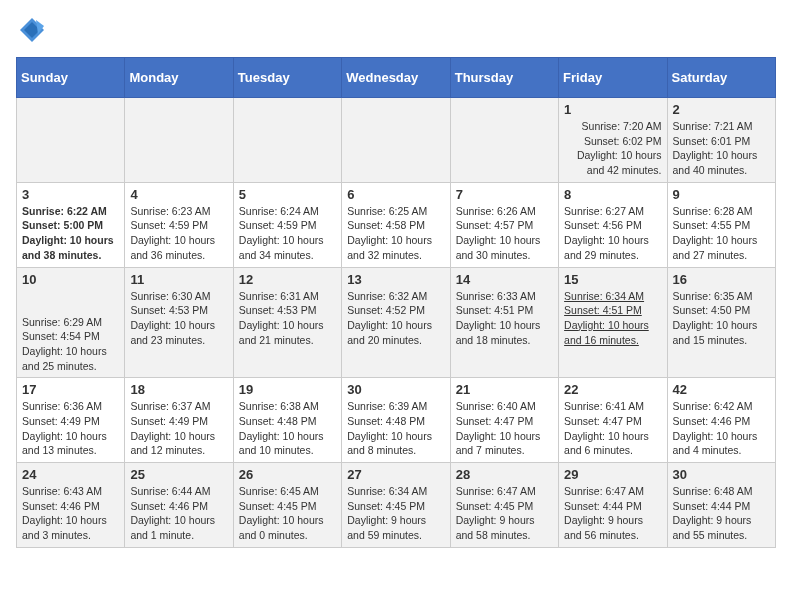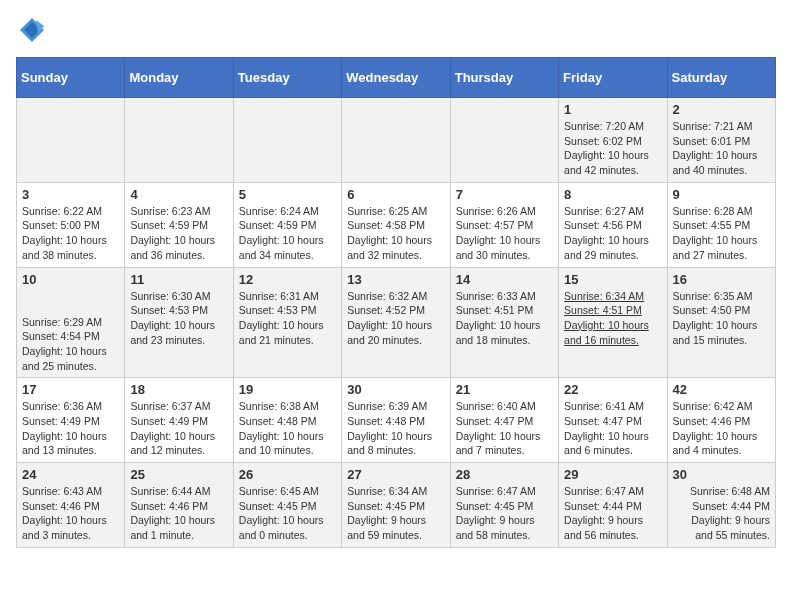--- a/index.html
+++ b/index.html
@@ -127,35 +127,35 @@
   </thead>
   <tbody id="calendar-body">
   <tr>
         <td class="empty-cell"></td>
         <td class="empty-cell"></td>
         <td class="empty-cell"></td>
         <td class="empty-cell"></td>
         <td class="empty-cell"></td>
         <td>
           <span class="day-number">1</span>
-          <div class="day-detail" style="white-space: pre-line;">Sunrise: 7:20 AM
+          <div class="day-detail" style="white-space: pre-line; text-align: right;">Sunrise: 7:20 AM
 Sunset: 6:02 PM
 Daylight: 10 hours and 42 minutes.</div>
         </td>
         <td>
           <span class="day-number">2</span>
           <div class="day-detail" style="white-space: pre-line;">Sunrise: 7:21 AM
 Sunset: 6:01 PM
 Daylight: 10 hours and 40 minutes.</div>
         </td>
       </tr>
       <tr>
         <td>
           <span class="day-number">3</span>
-          <div class="day-detail" style="white-space: pre-line;">Sunrise: 6:22 AM
+          <div class="day-detail" style="white-space: pre-line; font-weight: bold;">Sunrise: 6:22 AM
 Sunset: 5:00 PM
 Daylight: 10 hours and 38 minutes.</div>
         </td>
         <td>
           <span class="day-number">4</span>
           <div class="day-detail" style="white-space: pre-line;">Sunrise: 6:23 AM
 Sunset: 4:59 PM
 Daylight: 10 hours and 36 minutes.</div>
         </td>
         <td>
@@ -309,19 +309,19 @@
 Daylight: 9 hours and 58 minutes.</div>
         </td>
         <td>
           <span class="day-number">29</span>
           <div class="day-detail" style="white-space: pre-line;">Sunrise: 6:47 AM
 Sunset: 4:44 PM
 Daylight: 9 hours and 56 minutes.</div>
         </td>
         <td>
           <span class="day-number">30</span>
-          <div class="day-detail" style="white-space: pre-line; text-align: right;">Sunrise: 6:48 AM
+          <div class="day-detail" style="white-space: pre-line;">Sunrise: 6:48 AM
 Sunset: 4:44 PM
 Daylight: 9 hours and 55 minutes.</div>
         </td>
       </tr>
     </tbody>
 </table>
 
 </body></html>

